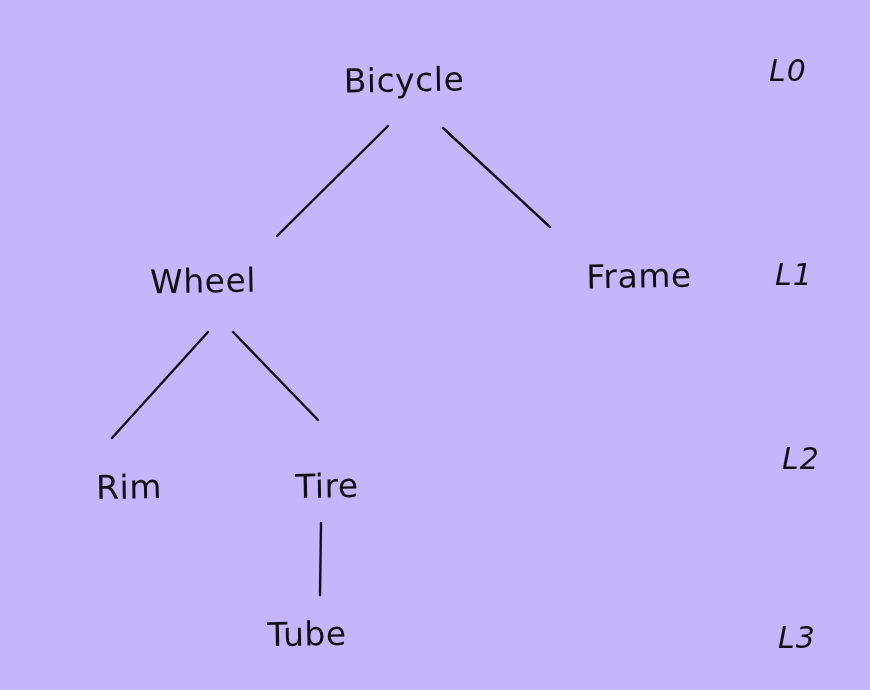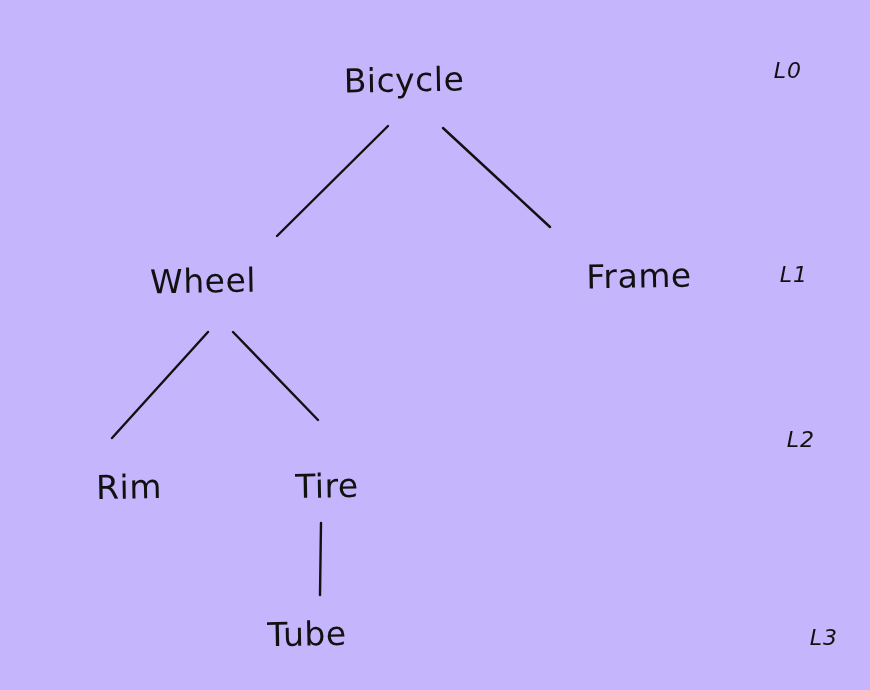--- a/index.html
+++ b/index.html
@@ -27,21 +27,21 @@
     transform: translate(-50%, -50%) rotate(-1deg);
     font-size: 33px;
     font-weight: 500;
     letter-spacing: 0.5px;
     white-space: nowrap;
     line-height: 1;
   }
   .level-label {
     position: absolute;
     transform: translate(-50%, -50%);
-    font-size: 22px;
+    font-size: 30px;
     font-style: italic;
     font-weight: 500;
     letter-spacing: 1px;
     white-space: nowrap;
     line-height: 1;
   }
 </style>
 </head>
 <body>
 
@@ -57,16 +57,16 @@
       <div class="node-label" style="left: 404px; top: 80px; color: rgb(17, 17, 17);">Bicycle</div>
       <div class="node-label" style="left: 203px; top: 281px; color: rgb(17, 17, 17);">Wheel</div>
       <div class="node-label" style="left: 639px; top: 276px; color: rgb(17, 17, 17);">Frame</div>
       <div class="node-label" style="left: 129px; top: 487px; color: rgb(17, 17, 17);">Rim</div>
       <div class="node-label" style="left: 327px; top: 486px; color: rgb(17, 17, 17);">Tire</div>
       <div class="node-label" style="left: 307px; top: 634px; color: rgb(17, 17, 17);">Tube</div>
     </div>
   <div>
       <div class="level-label" style="left: 788px; top: 71px; color: rgb(17, 17, 17);">L0</div>
       <div class="level-label" style="left: 794px; top: 275px; color: rgb(17, 17, 17);">L1</div>
-      <div class="level-label" style="left: 801px; top: 440px; color: rgb(17, 17, 17);">L2</div>
-      <div class="level-label" style="left: 824px; top: 638px; color: rgb(17, 17, 17); font-style: italic;">L3</div>
+      <div class="level-label" style="left: 801px; top: 459px; color: rgb(17, 17, 17);">L2</div>
+      <div class="level-label" style="left: 797px; top: 638px; color: rgb(17, 17, 17); font-style: italic;">L3</div>
     </div>
 </div>
 
 </body></html>

